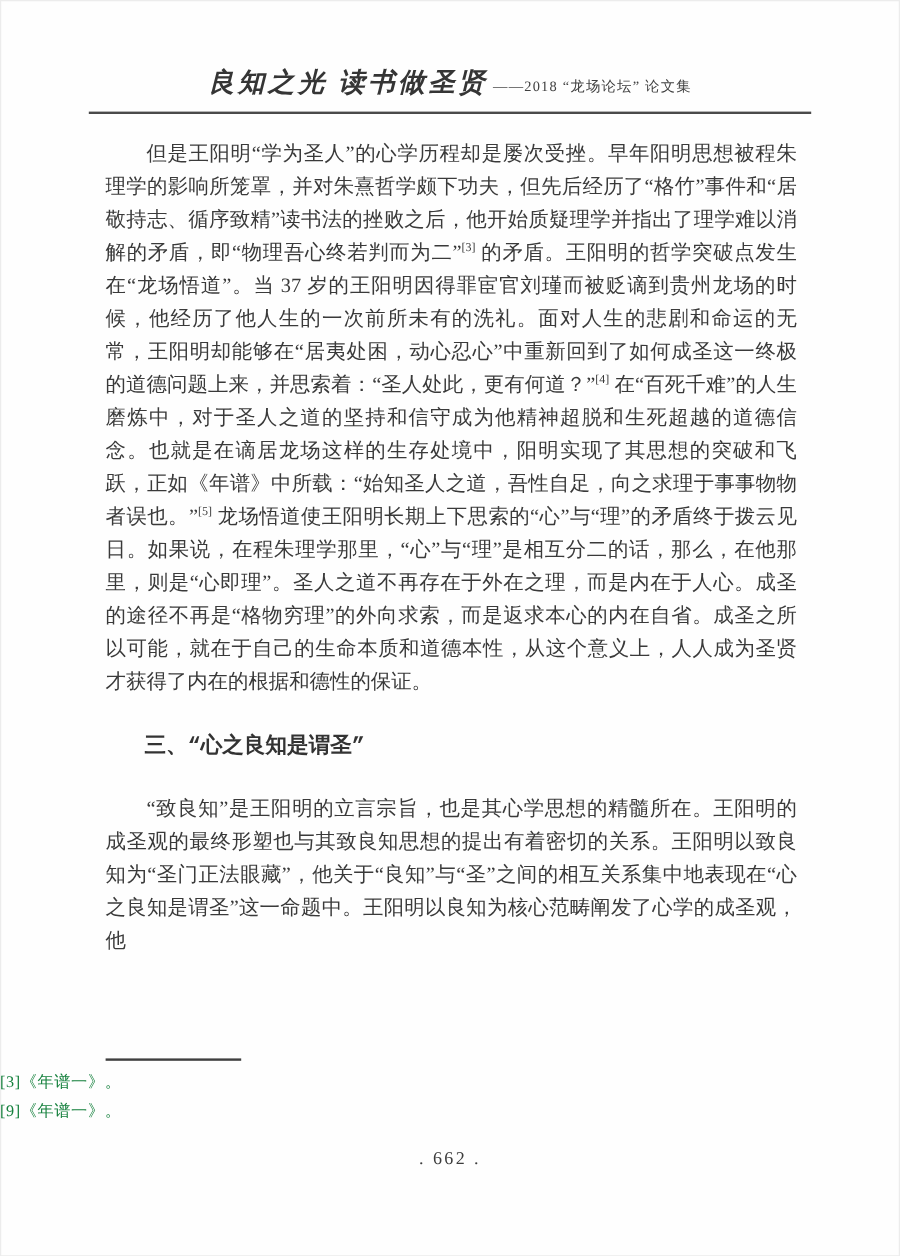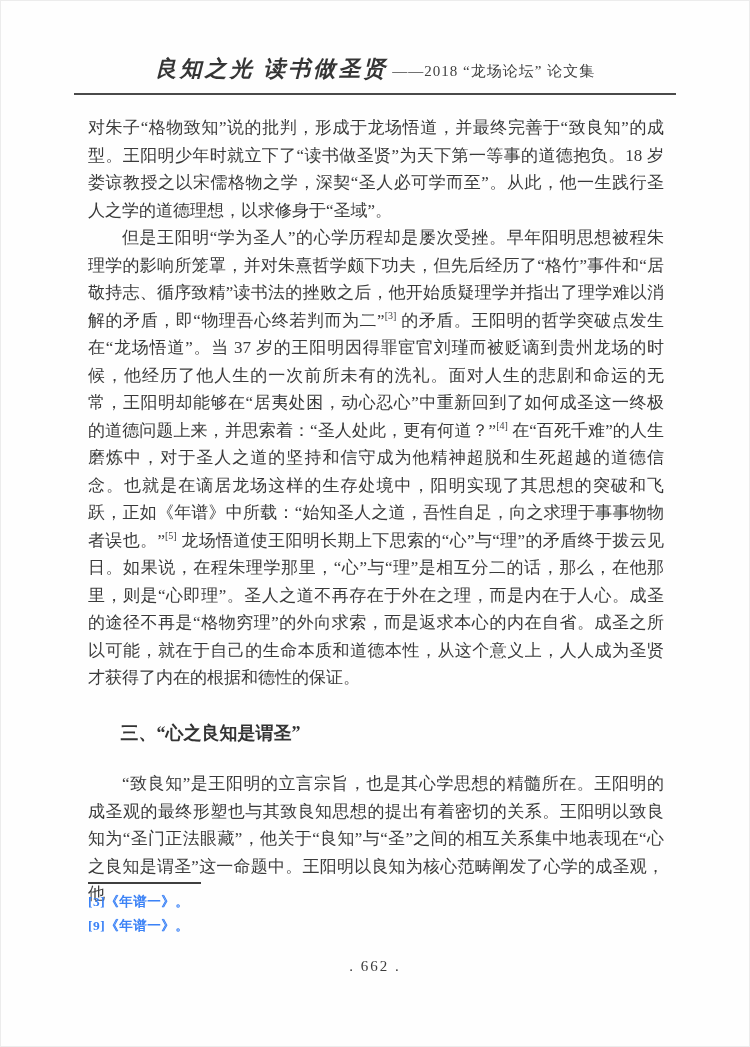--- a/index.html
+++ b/index.html
@@ -25,21 +25,21 @@
     white-space: nowrap;
   }
   .calligraphy {
     font-size: 22px;
     font-weight: bold;
     font-style: italic;
     letter-spacing: 3px;
     color: #353535;
   }
   .header-sub {
-    font-size: 15px;
+    font-size: 12px;
     letter-spacing: 1px;
     color: #404040;
   }
   .header-rule {
     height: 2px;
     background: #4a4a4a;
     margin: 9px 74px 0 74px;
   }
   
   .content {
@@ -51,47 +51,45 @@
   }
   .para { margin: 0; }
   .indent { text-indent: 2em; }
   sup.fn-ref {
     font-size: 10px;
     line-height: 0;
     vertical-align: super;
     letter-spacing: 0;
   }
   .section-heading {
-    font-family: Liberation Serif, serif;
+    font-family: Liberation Mono, monospace;
     font-size: 18px;
     font-weight: bold;
     color: #333333;
     margin: 28px 0 23px 0;
     text-indent: 1.8em;
   }
   
   .footer {
     position: absolute;
     left: 0;
     top: 882px;
     width: 750px;
   }
   .footnote-rule {
     width: 113px;
     height: 2px;
     background: #3f3f3f;
     margin: 0 0 6px 88px;
   }
   .footnote {
-    margin-left: 88px;
     font-size: 13.5px;
     line-height: 24px;
-    color: #3b82f6;
+    color: #15803d;
     letter-spacing: 0.5px;
-    font-weight: bold;
   }
   .page-number {
     position: absolute;
     left: 0;
     top: 958px;
     width: 750px;
     text-align: center;
     font-size: 15px;
     letter-spacing: 2px;
     color: #3c3c3c;
@@ -105,21 +103,20 @@
 
   <header>
     <div class="header-line">
       <span class="calligraphy">良知之光 读书做圣贤</span>
       <span class="header-sub">——2018 “龙场论坛” 论文集</span>
     </div>
     <div class="header-rule"></div>
   </header>
 
   <main class="content">
-    <p class="para">对朱子“格物致知”说的批判，形成于龙场悟道，并最终完善于“致良知”的成型。王阳明少年时就立下了“读书做圣贤”为天下第一等事的道德抱负。18 岁娄谅教授之以宋儒格物之学，深契“圣人必可学而至”。从此，他一生践行圣人之学的道德理想，以求修身于“圣域”。</p>
 
     <p class="para indent"><span>但是王阳明“学为圣人”的心学历程却是屡次受挫。早年阳明思想被程朱理学的影响所笼罩，并对朱熹哲学颇下功夫，但先后经历了“格竹”事件和“居敬持志、循序致精”读书法的挫败之后，他开始质疑理学并指出了理学难以消解的矛盾，即“物理吾心终若判而为二”</span><sup class="fn-ref">[3]</sup><span> 的矛盾。王阳明的哲学突破点发生在“龙场悟道”。当 37 岁的王阳明因得罪宦官刘瑾而被贬谪到贵州龙场的时候，他经历了他人生的一次前所未有的洗礼。面对人生的悲剧和命运的无常，王阳明却能够在“居夷处困，动心忍心”中重新回到了如何成圣这一终极的道德问题上来，并思索着：“圣人处此，更有何道？”</span><sup class="fn-ref">[4]</sup><span> 在“百死千难”的人生磨炼中，对于圣人之道的坚持和信守成为他精神超脱和生死超越的道德信念。也就是在谪居龙场这样的生存处境中，阳明实现了其思想的突破和飞跃，正如《年谱》中所载：“始知圣人之道，吾性自足，向之求理于事事物物者误也。”</span><sup class="fn-ref">[5]</sup><span> 龙场悟道使王阳明长期上下思索的“心”与“理”的矛盾终于拨云见日。如果说，在程朱理学那里，“心”与“理”是相互分二的话，那么，在他那里，则是“心即理”。圣人之道不再存在于外在之理，而是内在于人心。成圣的途径不再是“格物穷理”的外向求索，而是返求本心的内在自省。成圣之所以可能，就在于自己的生命本质和道德本性，从这个意义上，人人成为圣贤才获得了内在的根据和德性的保证。</span></p>
 
     <h2 class="section-heading">三、“心之良知是谓圣”</h2>
 
     <p class="para indent">“致良知”是王阳明的立言宗旨，也是其心学思想的精髓所在。王阳明的成圣观的最终形塑也与其致良知思想的提出有着密切的关系。王阳明以致良知为“圣门正法眼藏”，他关于“良知”与“圣”之间的相互关系集中地表现在“心之良知是谓圣”这一命题中。王阳明以良知为核心范畴阐发了心学的成圣观，他</p>
   </main>
 
   <footer class="footer">
     <div class="footnote-rule"></div>

